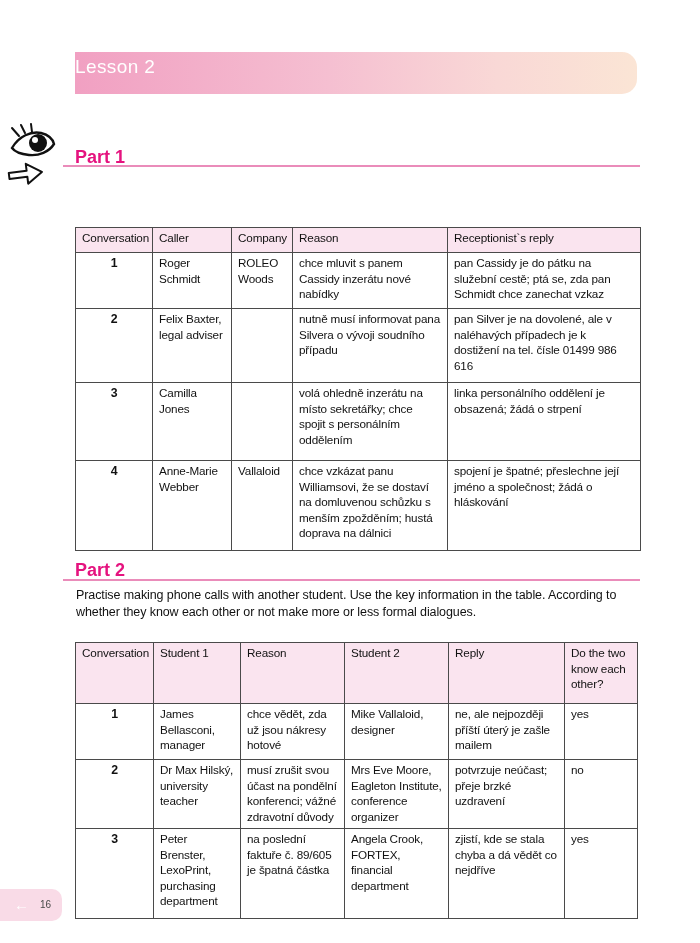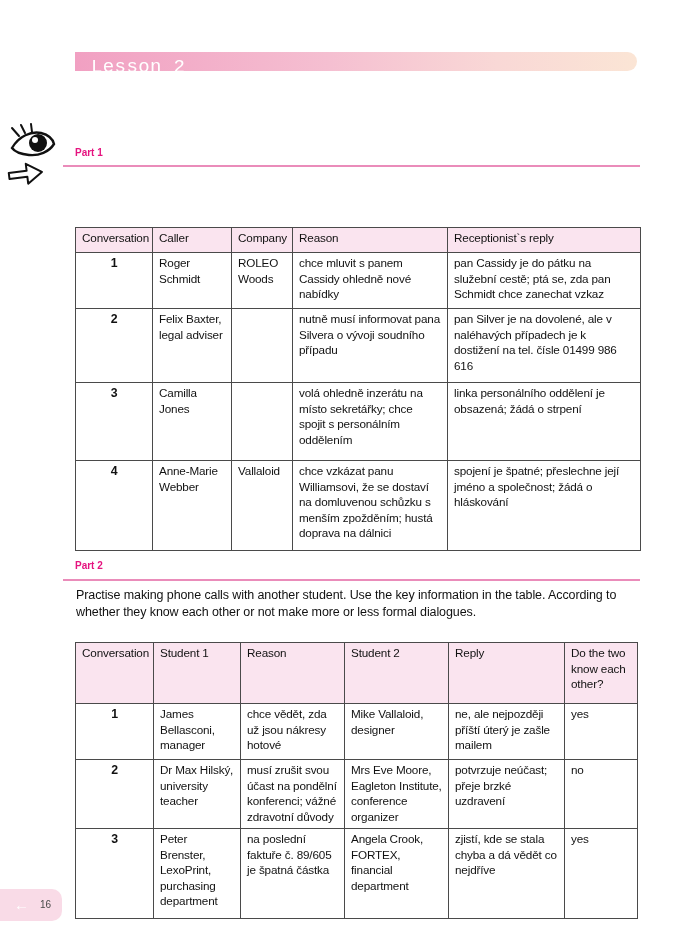--- a/index.html
+++ b/index.html
@@ -2,35 +2,34 @@
 <html><head>
 <meta charset="utf-8">
 <style>
   * { margin:0; padding:0; box-sizing:border-box; }
   body { background:#ffffff; }
   .page {
     position:relative; width:700px; height:943px; background:#ffffff;
     font-family:"Liberation Sans", sans-serif; overflow:hidden;
   }
   .lesson-banner {
-    position:absolute; top:52px; left:75px; width:562px; height:19px;
+    position:absolute; top:52px; left:75px; width:562px; height:42px;
     border-radius:0 15px 15px 0;
     background:linear-gradient(90deg,#f1a0c2 0%,#f5bfd1 45%,#f9d8d6 75%,#fbe5d5 100%);
-    color:#ffffff; font-size:19px; line-height:30px; padding-left:16px;
+    color:#ffffff; font-size:19px; line-height:30px; 
     letter-spacing:0.4px;
-    font-family:Liberation Mono, monospace;
   }
   .hear-icon { position:absolute; top:123px; left:6px; width:52px; height:62px; }
   .section-banner {
     position:absolute; top:125px; left:63px; width:577px; height:20px;
     background:#ee84b5; color:#ffffff; font-size:13px; line-height:20px;
     padding-left:13px;
   }
   .part-heading {
-    position:absolute; left:75px; color:#e5137f; font-size:10px; font-weight:bold;
+    position:absolute; left:75px; color:#e5137f; font-size:18px; font-weight:bold;
   }
   #part1-heading { top:147px; }
   #part2-heading { top:560px; }
   .part-rule {
     position:absolute; left:63px; width:577px; height:2px; background:#ea8cba;
   }
   #part1-rule { top:165px; }
   #part2-rule { top:579px; }
   .intro {
     position:absolute; left:76px; width:568px; font-size:12.5px;
@@ -102,21 +101,21 @@
       <th>Conversation</th>
       <th>Caller</th>
       <th>Company</th>
       <th>Reason</th>
       <th>Receptionist`s reply</th>
     </tr>
     <tr style="height:56px">
       <td class="num">1</td>
       <td>Roger Schmidt</td>
       <td>ROLEO Woods</td>
-      <td>chce mluvit s panem Cassidy ohledně nové nabídky</td>
+      <td>chce mluvit s panem Cassidy inzerátu nové nabídky</td>
       <td>pan Cassidy je do pátku na služební cestě; ptá se, zda pan Schmidt chce zanechat vzkaz</td>
     </tr>
     <tr style="height:74px">
       <td class="num">2</td>
       <td>Felix Baxter, legal adviser</td>
       <td></td>
       <td>nutně musí informovat pana Silvera o vývoji soudního případu</td>
       <td>pan Silver je na dovolené, ale v naléhavých případech je k dostižení na tel. čísle 01499 986 616</td>
     </tr>
     <tr style="height:78px">

